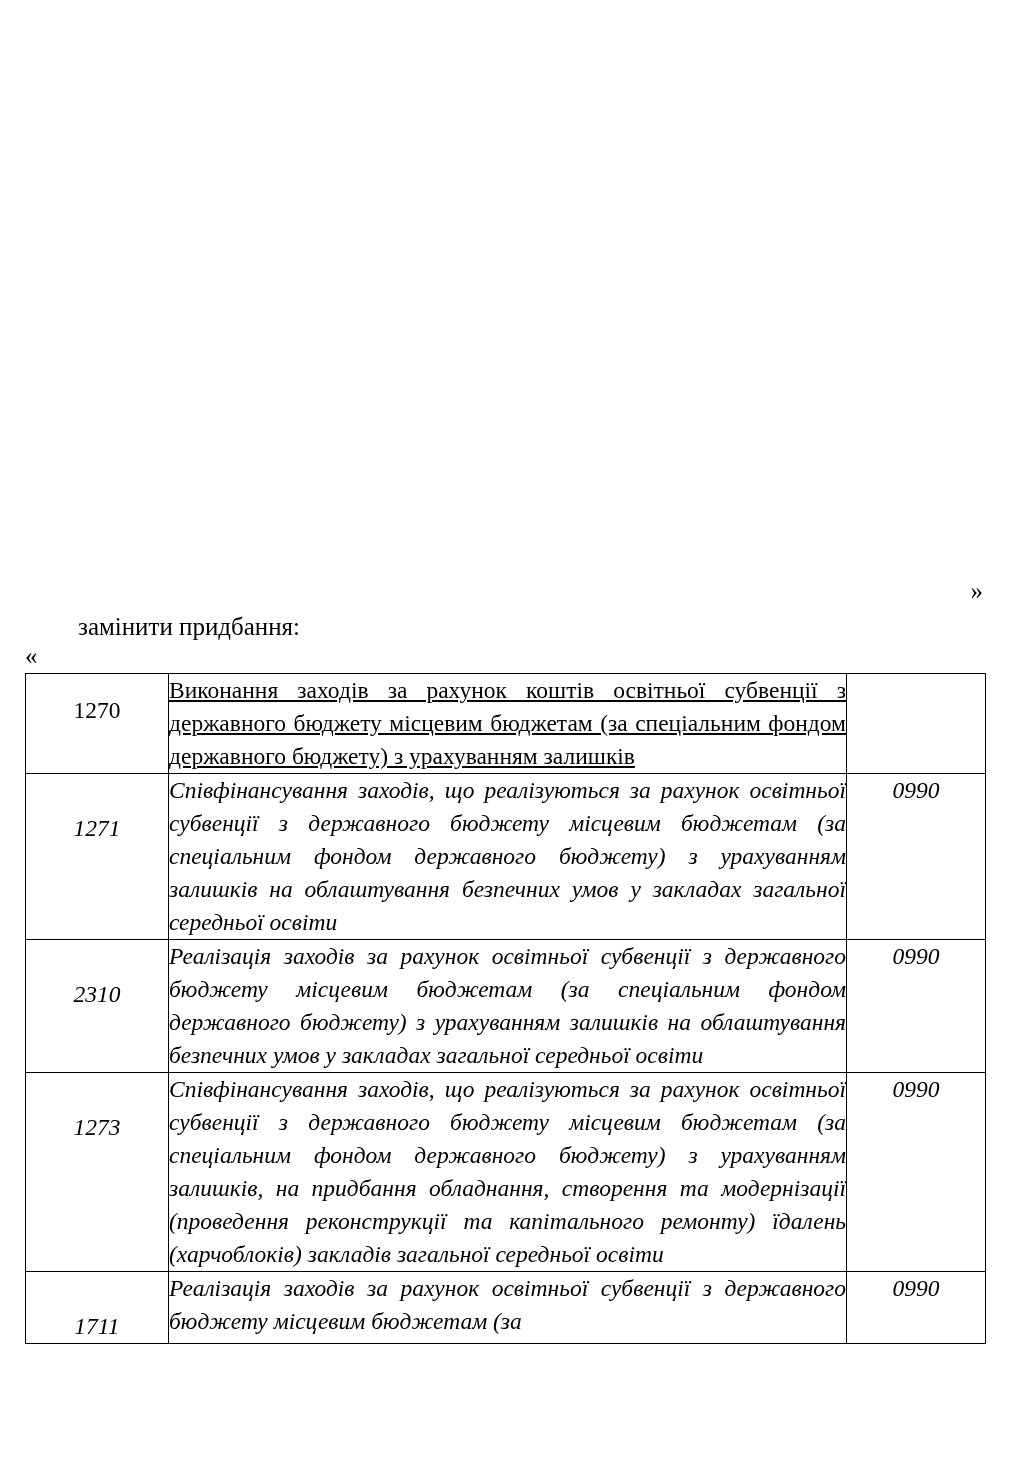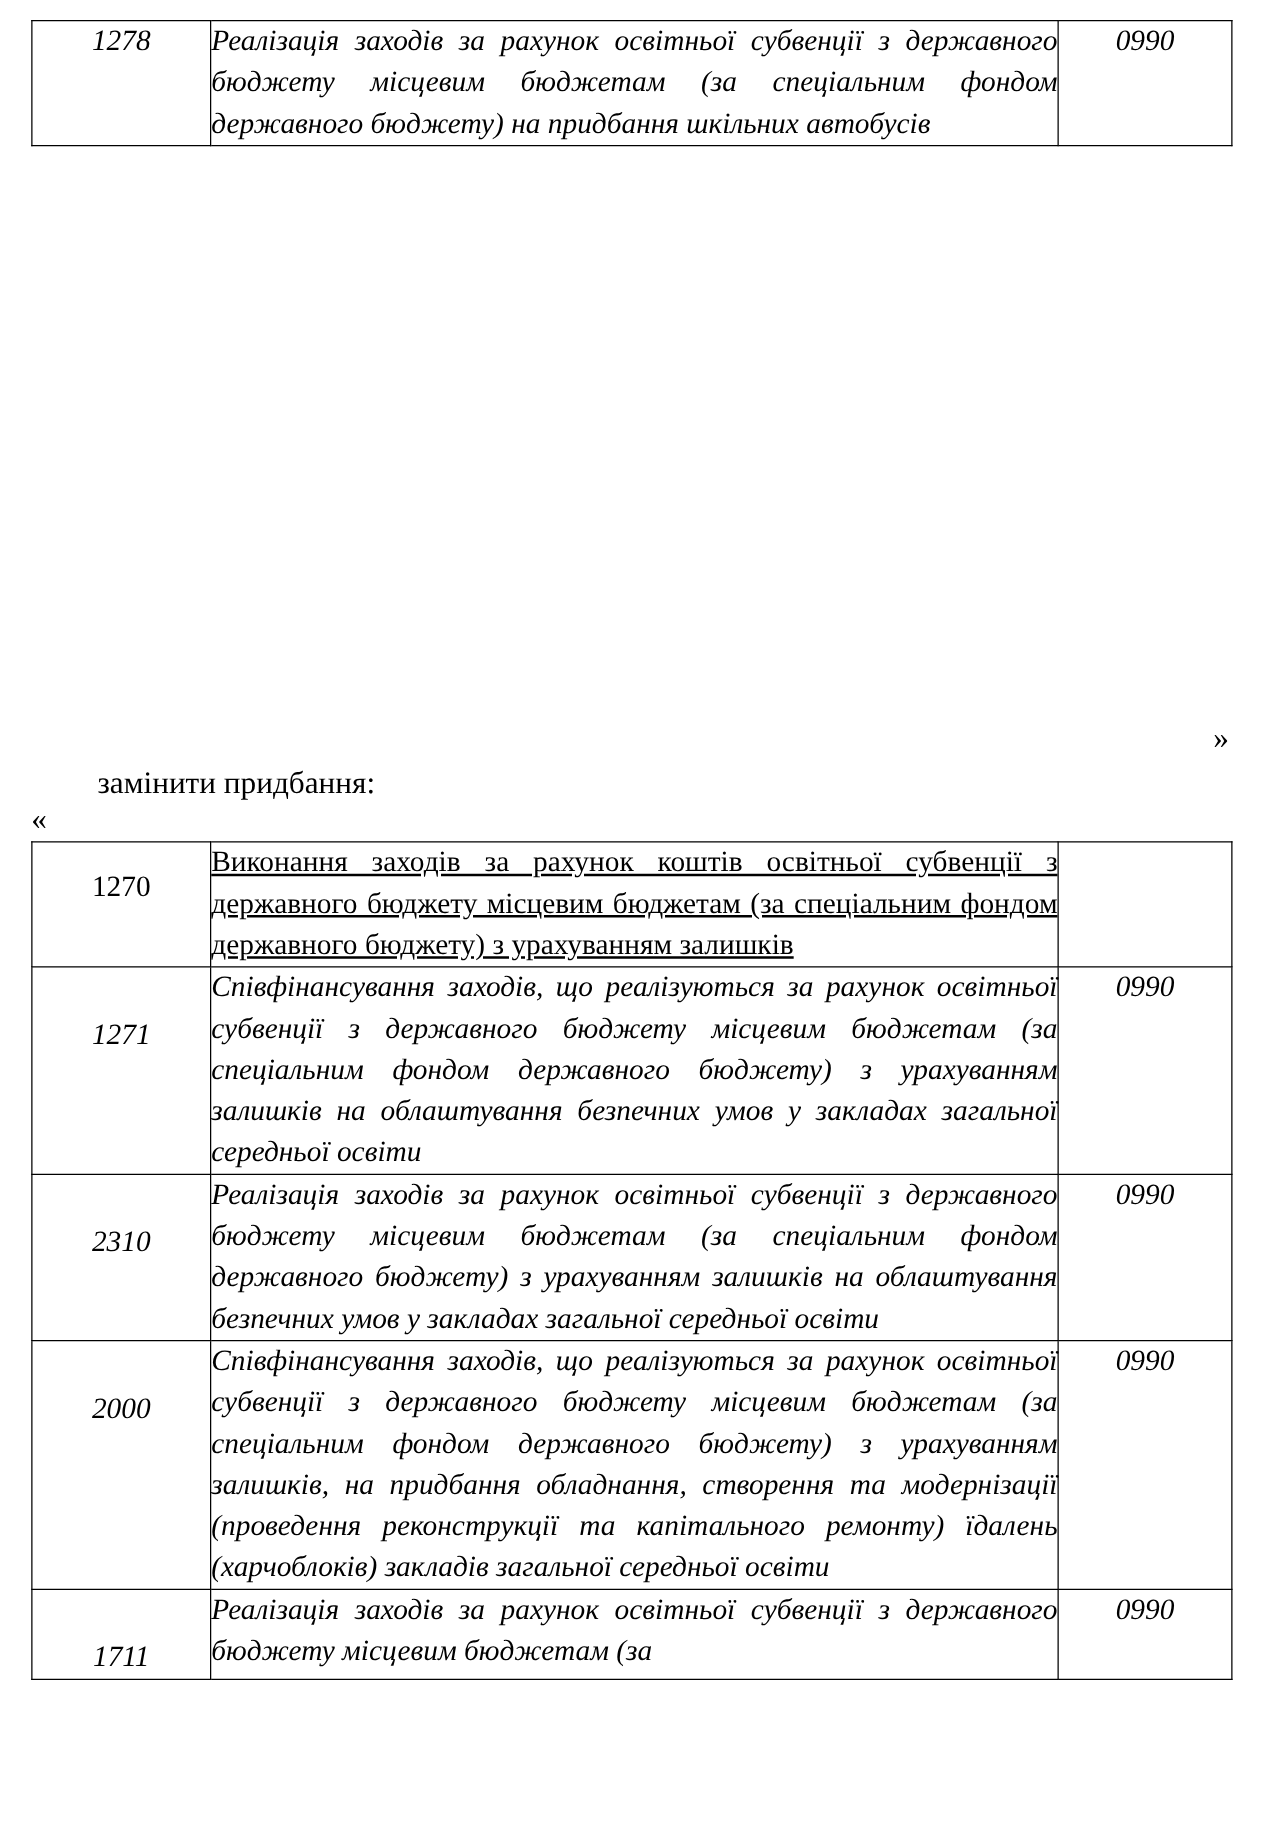--- a/index.html
+++ b/index.html
@@ -113,25 +113,20 @@
 <div class="page">
 
   <div id="table-top-wrap">
     <table class="doc-table">
       <colgroup>
         <col class="c-num">
           <col class="c-text">
           <col class="c-code">
       </colgroup>
       <tbody>
-        <tr>
-          <td class="cell-num">1278</td>
-          <td class="cell-text">Реалізація заходів за рахунок освітньої субвенції з державного бюджету місцевим бюджетам (за спеціальним фондом державного бюджету) на придбання шкільних автобусів</td>
-          <td class="cell-code">0990</td>
-        </tr>
       </tbody>
     </table>
   </div>
 
   <div id="quote-close">»</div>
 
   <div id="replace-line">замінити придбання:</div>
 
   <div id="quote-open">«</div>
 
@@ -152,21 +147,21 @@
           <td class="cell-num second-line">1271</td>
           <td class="cell-text">Співфінансування заходів, що реалізуються за рахунок освітньої субвенції з державного бюджету місцевим бюджетам (за спеціальним фондом державного бюджету) з урахуванням залишків на облаштування безпечних умов у закладах загальної середньої освіти</td>
           <td class="cell-code">0990</td>
         </tr>
         <tr>
           <td class="cell-num second-line">2310</td>
           <td class="cell-text">Реалізація заходів за рахунок освітньої субвенції з державного бюджету місцевим бюджетам (за спеціальним фондом державного бюджету) з урахуванням залишків на облаштування безпечних умов у закладах загальної середньої освіти</td>
           <td class="cell-code">0990</td>
         </tr>
         <tr>
-          <td class="cell-num second-line">2000</td>
+          <td class="cell-num second-line">1273</td>
           <td class="cell-text">Співфінансування заходів, що реалізуються за рахунок освітньої субвенції з державного бюджету місцевим бюджетам (за спеціальним фондом державного бюджету) з урахуванням залишків, на придбання обладнання, створення та модернізації (проведення реконструкції та капітального ремонту) їдалень (харчоблоків) закладів загальної середньої освіти</td>
           <td class="cell-code">0990</td>
         </tr>
         <tr>
           <td class="cell-num second-line">1711</td>
           <td class="cell-text">Реалізація заходів за рахунок освітньої субвенції з державного бюджету місцевим бюджетам (за</td>
           <td class="cell-code">0990</td>
         </tr>
       </tbody>
     </table>

